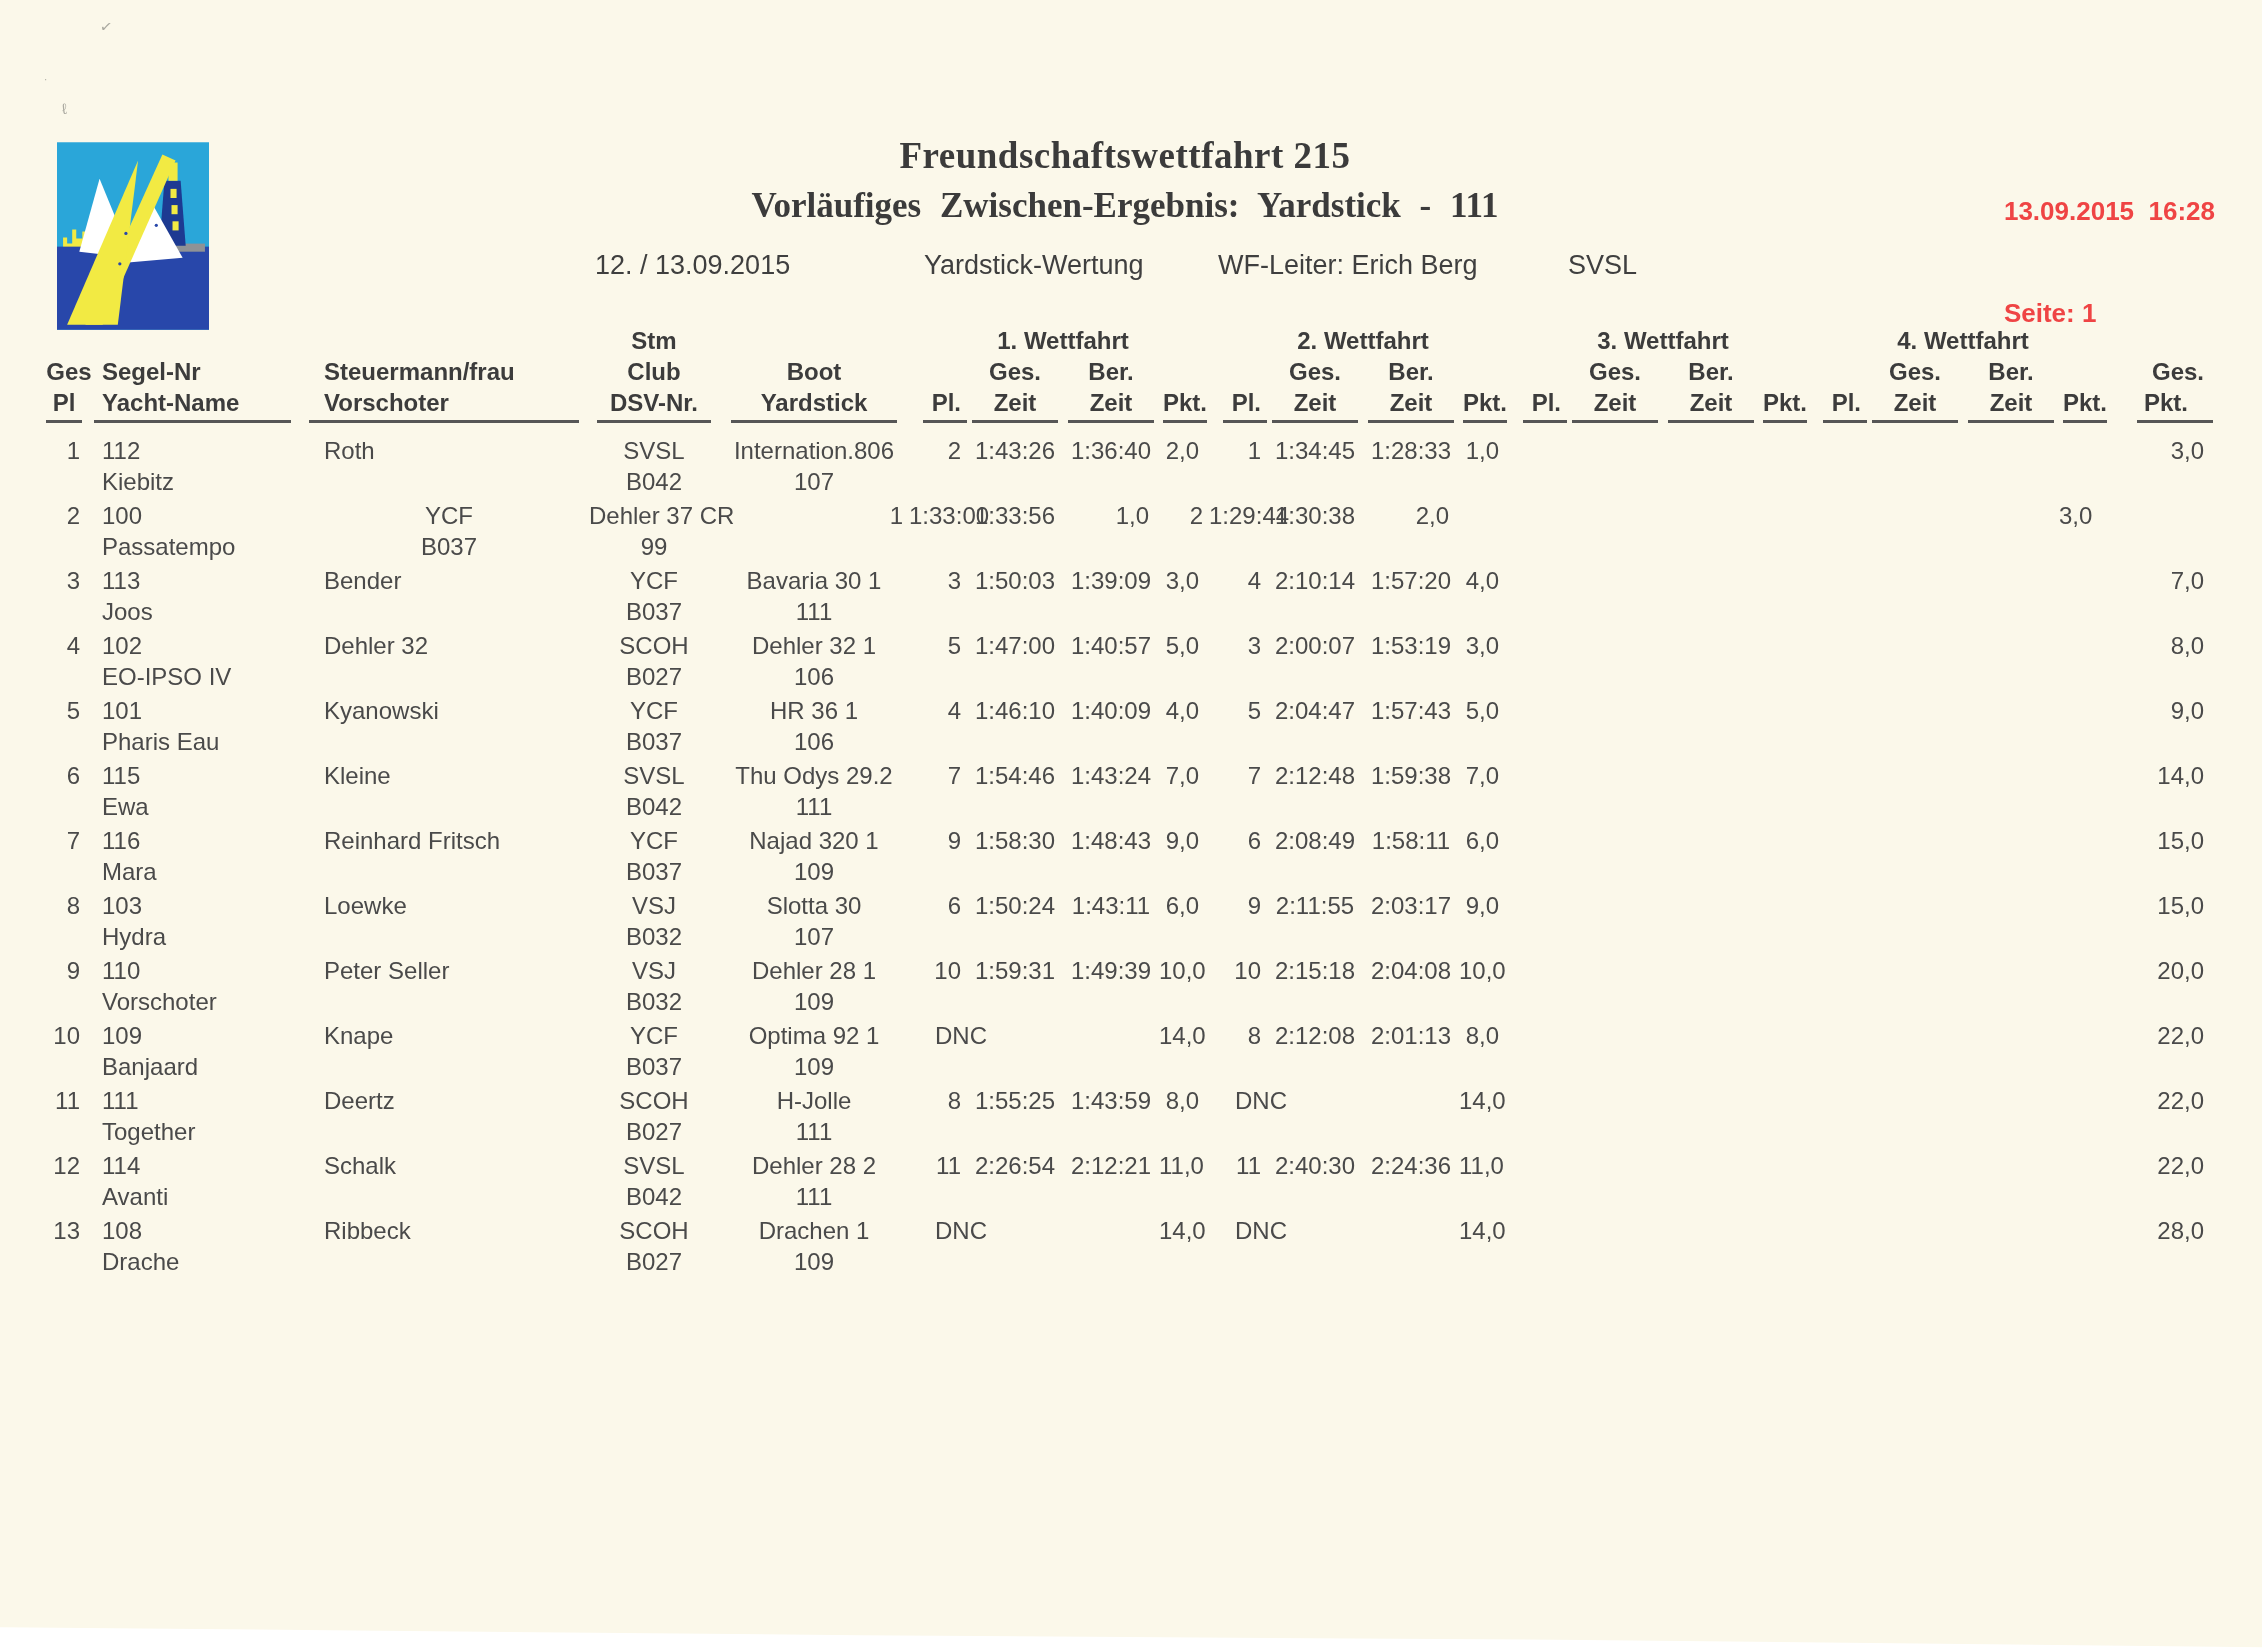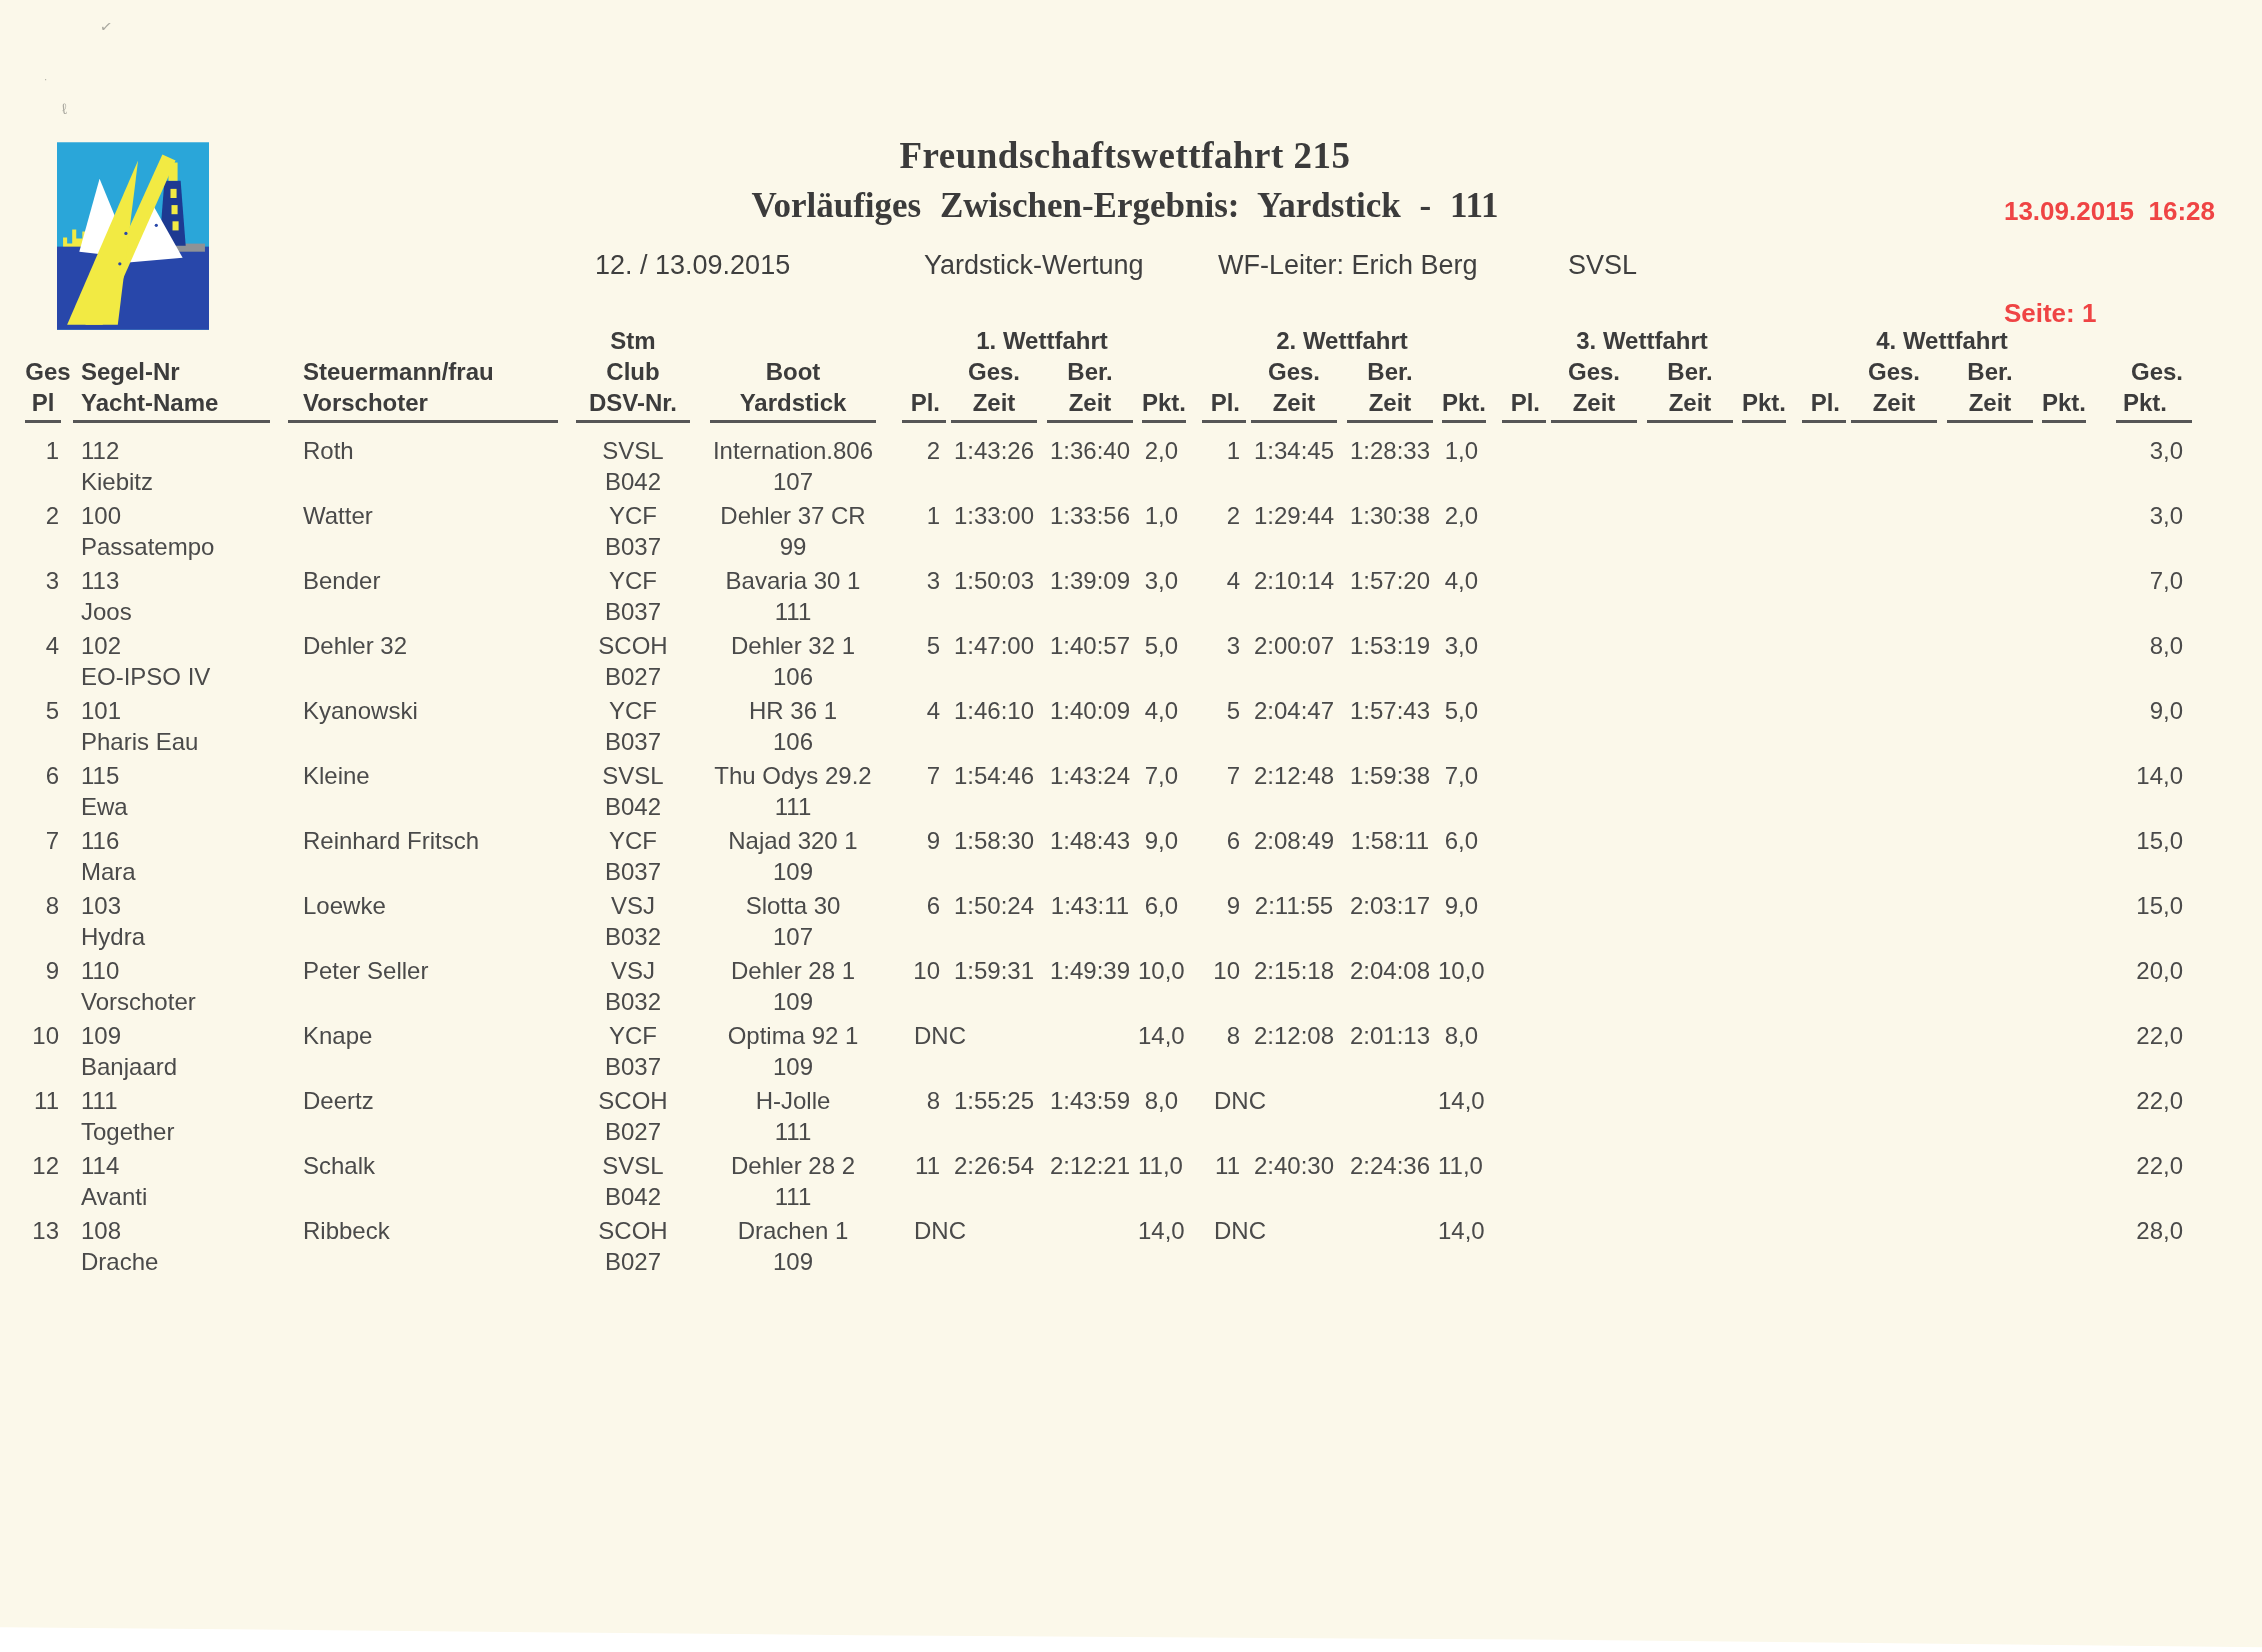--- a/index.html
+++ b/index.html
@@ -21,21 +21,21 @@
   }
   .info-item{position:absolute; top:250px; font-size:27px; color:#3f3f3f;}
   .i-date{left:595px;} .i-wertung{left:924px;} .i-leiter{left:1218px;} .i-club{left:1568px;}
   .print-meta{
     position:absolute; top:126px; right:47px; text-align:left;
     font-size:26px; line-height:34px; color:#ef4444; white-space:pre;font-weight:bold;
   }
   
   .logo{position:absolute; left:57px; top:142px; width:152px; height:188px;}
   
-  .results{position:absolute; left:23px; top:325px; width:2185px;}
+  .results{position:absolute; left:44px; top:325px; width:2185px;}
   .grid{
     display:grid;
     grid-template-columns:50px 215px 280px 130px 190px repeat(4, 58px 96px 96px 50px) 120px;
   }
   .grid-a{grid-template-columns:545px 130px 190px repeat(4, 58px 192px 50px) 120px;}
   .hd{font-weight:700; font-size:24px; line-height:31px; color:#3c3c3c;}
   .dt{font-size:24px; line-height:31px; color:#4a4a4a;}
   .tc{text-align:center;} .ar{text-align:right;} .lft{text-align:left;}
   .pl8{padding-left:8px;} .pl15{padding-left:15px;}
   .pr6{padding-right:6px;} .pr10{padding-right:10px;} .pr14{padding-right:14px;} .pr25{padding-right:25px;}
@@ -251,24 +251,20 @@
           </div>
         </div>
         <div class="grid data-row">
           <div class="cell ar pr14">
             <div class="l1 dt">2</div>
           </div>
           <div class="cell lft pl8">
             <div class="l1 dt">100</div>
             <div class="l2 dt">Passatempo</div>
           </div>
-          <div class="cell lft pl15">
-            <div class="l1 dt">Watter</div>
-            <div class="l2 dt"></div>
-          </div>
           <div class="cell tc">
             <div class="l1 dt">YCF</div>
             <div class="l2 dt">B037</div>
           </div>
           <div class="cell tc">
             <div class="l1 dt">Dehler 37 CR</div>
             <div class="l2 dt">99</div>
           </div>
           <div class="cell ar pr6">
             <div class="l1 dt">1</div>

